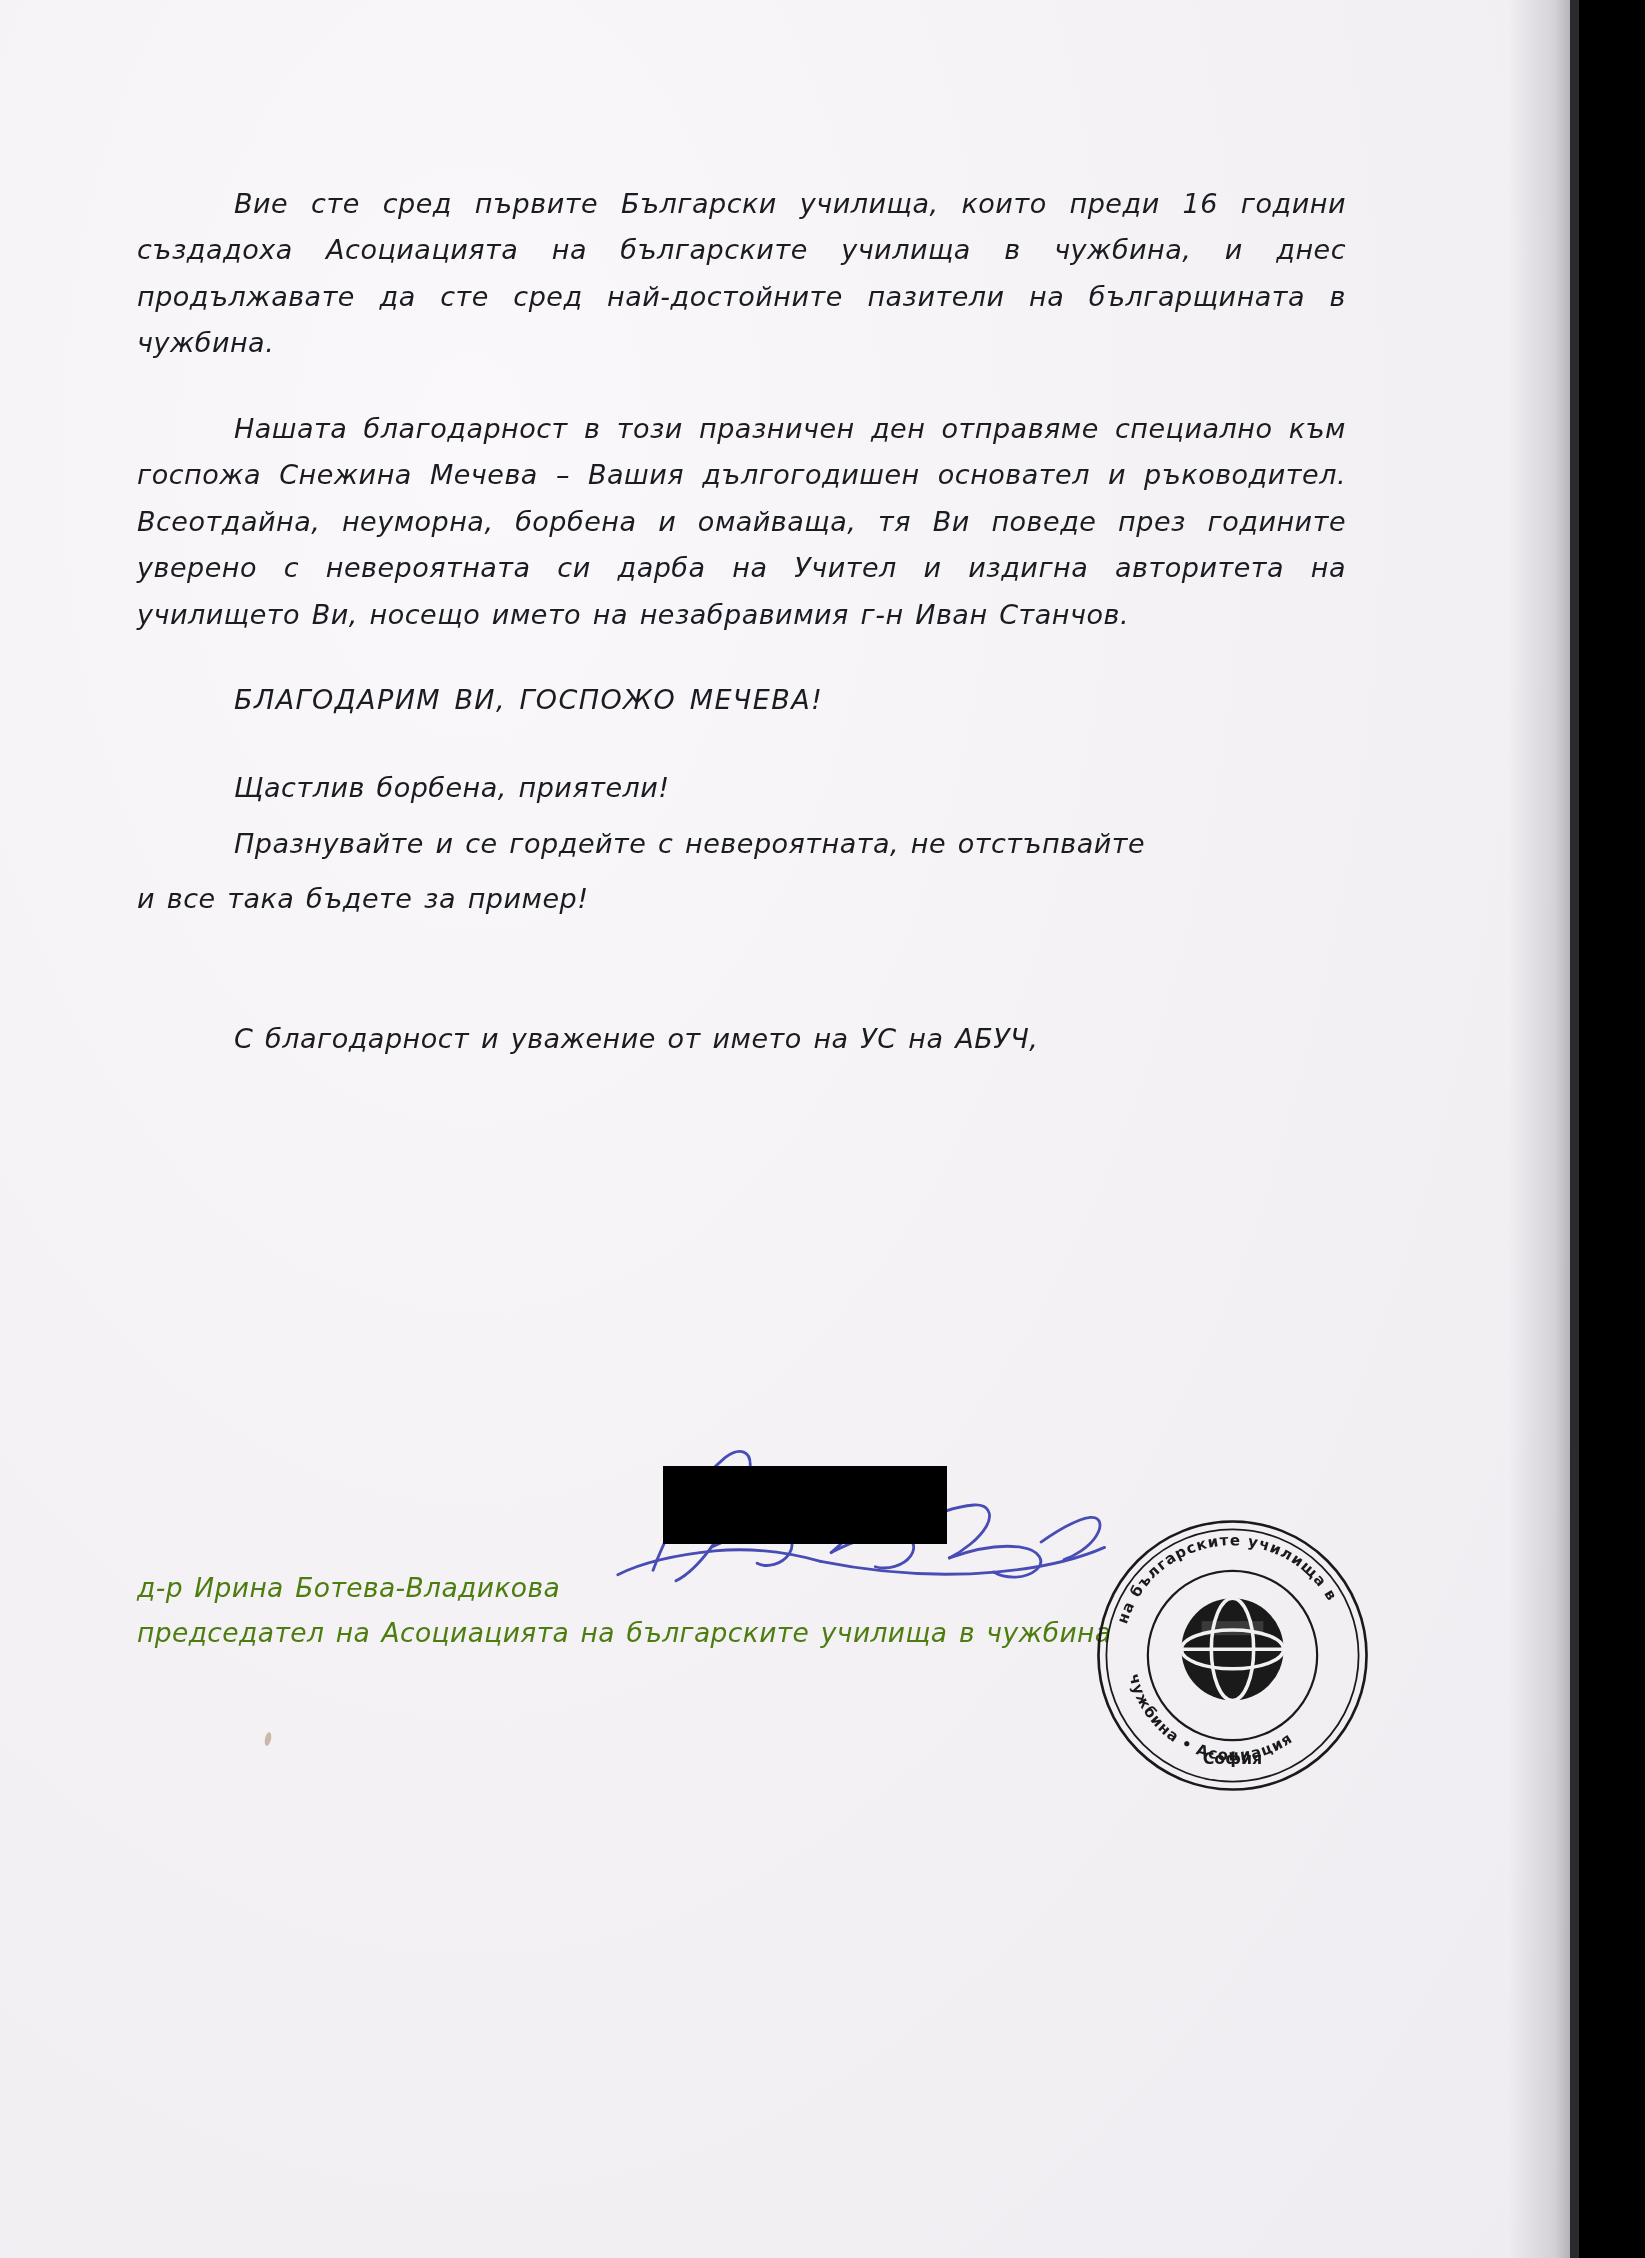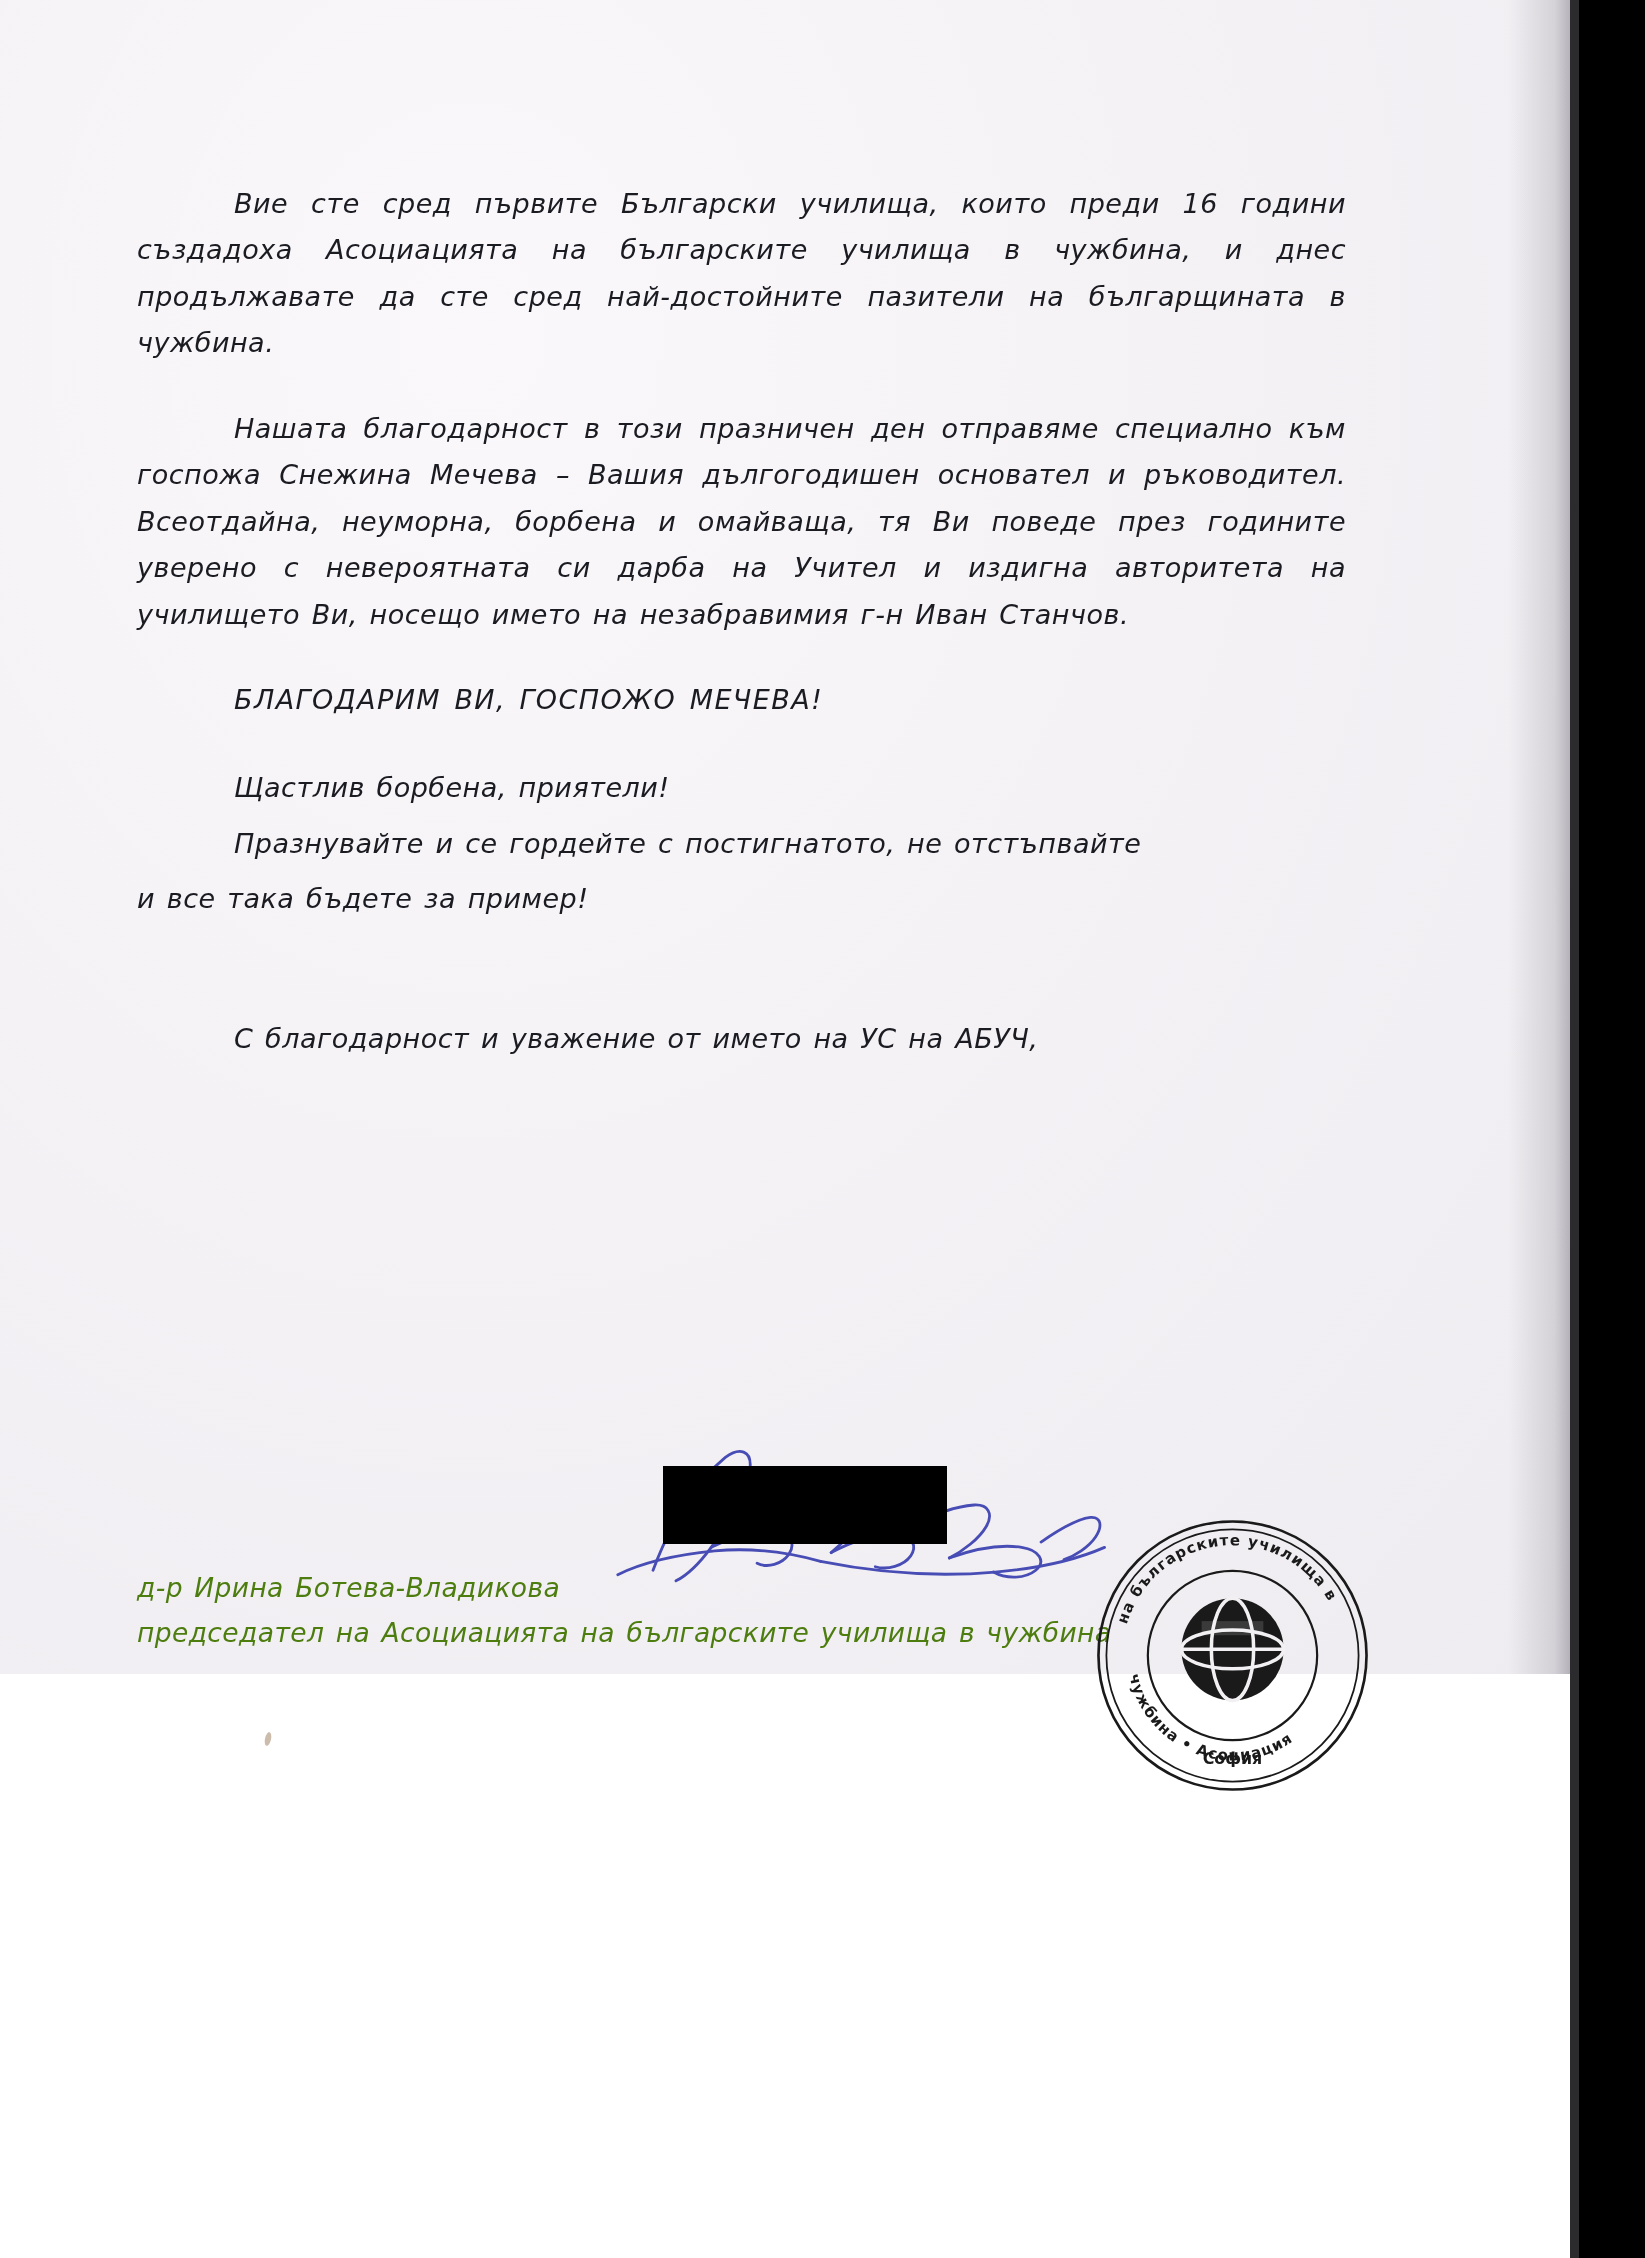--- a/index.html
+++ b/index.html
@@ -14,21 +14,21 @@
     overflow: hidden;
     font-family: "DejaVu Sans", sans-serif;
   }
 
   
   .scan-sheet {
     position: absolute;
     left: 0;
     top: 0;
     width: 1570px;
-    height: 1674px;
+    height: 2258px;
     background: #f3f1f4;
   }
   
   .paper-tone {
     position: absolute;
     inset: 0;
     background:
       radial-gradient(ellipse at 30% 20%, #faf8fb 0%, #f4f2f5 45%, #eeecf0 100%);
   }
   .paper-edge-shadow {
@@ -157,21 +157,21 @@
 <body>
 
 <div class="scan-sheet">
   <div class="paper-tone"></div>
 
   <div class="letter">
     <p class="para">Вие сте сред първите Български училища, които преди 16 години създадоха Асоциацията на българските училища в чужбина, и днес продължавате да сте сред най-достойните пазители на българщината в чужбина.</p>
     <p class="para">Нашата благодарност в този празничен ден отправяме специално към госпожа Снежина Мечева – Вашия дългогодишен основател и ръководител. Всеотдайна, неуморна, борбена и омайваща, тя Ви поведе през годините уверено с невероятната си дарба на Учител и издигна авторитета на училището Ви, носещо името на незабравимия г-н Иван Станчов.</p>
     <p class="para shout">БЛАГОДАРИМ ВИ, ГОСПОЖО МЕЧЕВА!</p>
     <p class="para tight">Щастлив борбена, приятели!</p>
-    <p class="para tight">Празнувайте и се гордейте с постигнатото, не отстъпвайте</p>
+    <p class="para tight">Празнувайте и се гордейте с невероятната, не отстъпвайте</p>
     <p class="para no-indent">и все така бъдете за пример!</p>
     <p class="para closing">С благодарност и уважение от името на УС на АБУЧ,</p>
   </div>
 
   <div class="signature-ink">
     <svg width="547" height="194" viewBox="0 0 620 220" xmlns="http://www.w3.org/2000/svg">
       <g fill="none" stroke="#3a3fb0" stroke-width="3.2" stroke-linecap="round" stroke-linejoin="round" opacity="0.92">
         <path d="M20,155 C50,140 90,132 130,128 C175,124 215,130 250,140"></path>
         <path d="M60,150 C80,96 110,48 142,22 C158,10 172,14 170,34 C167,60 146,96 126,124 C112,143 98,156 86,162"></path>
         <path d="M126,124 C150,112 176,104 200,106 C216,108 222,120 214,132 C206,143 190,148 178,142"></path>

